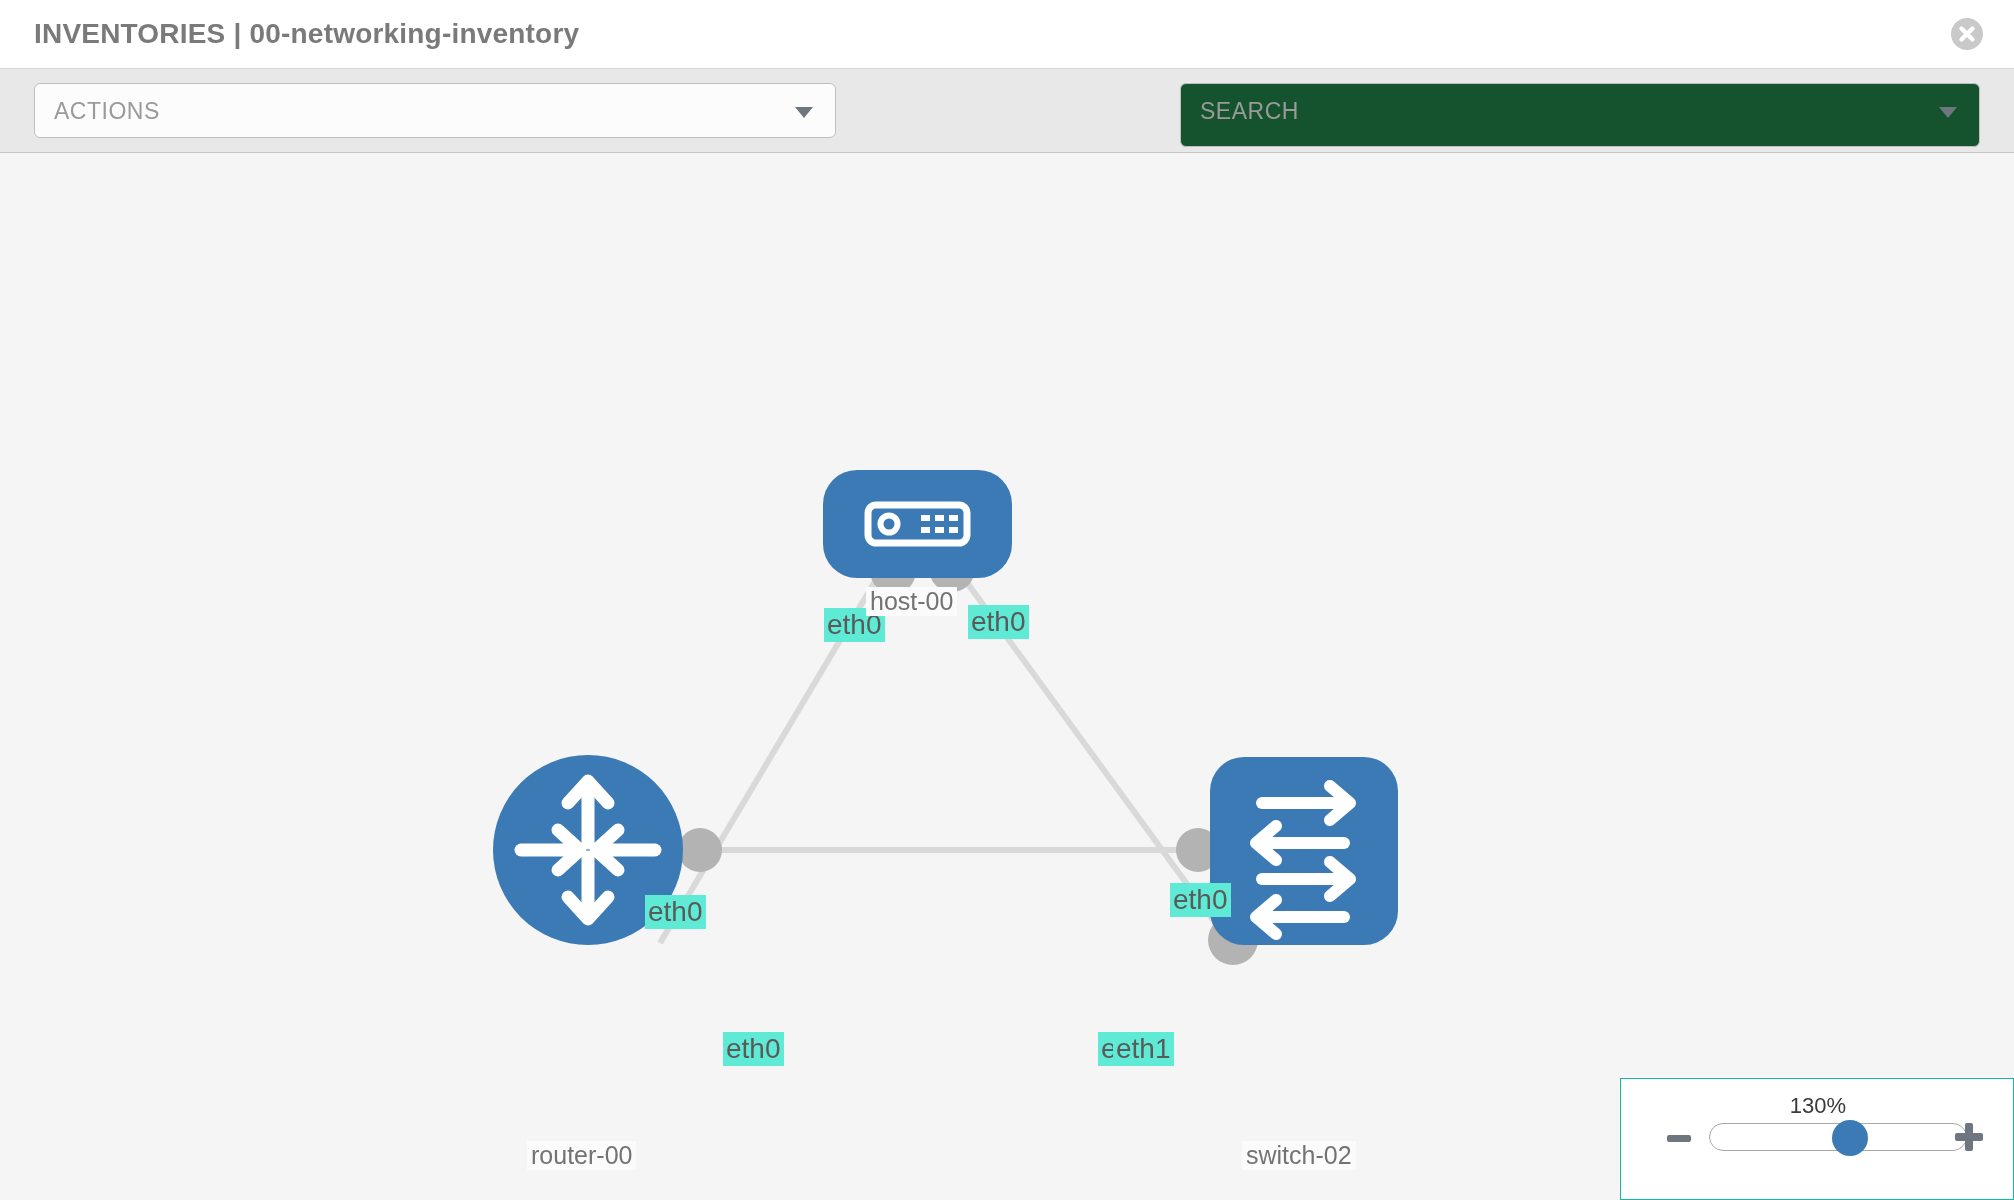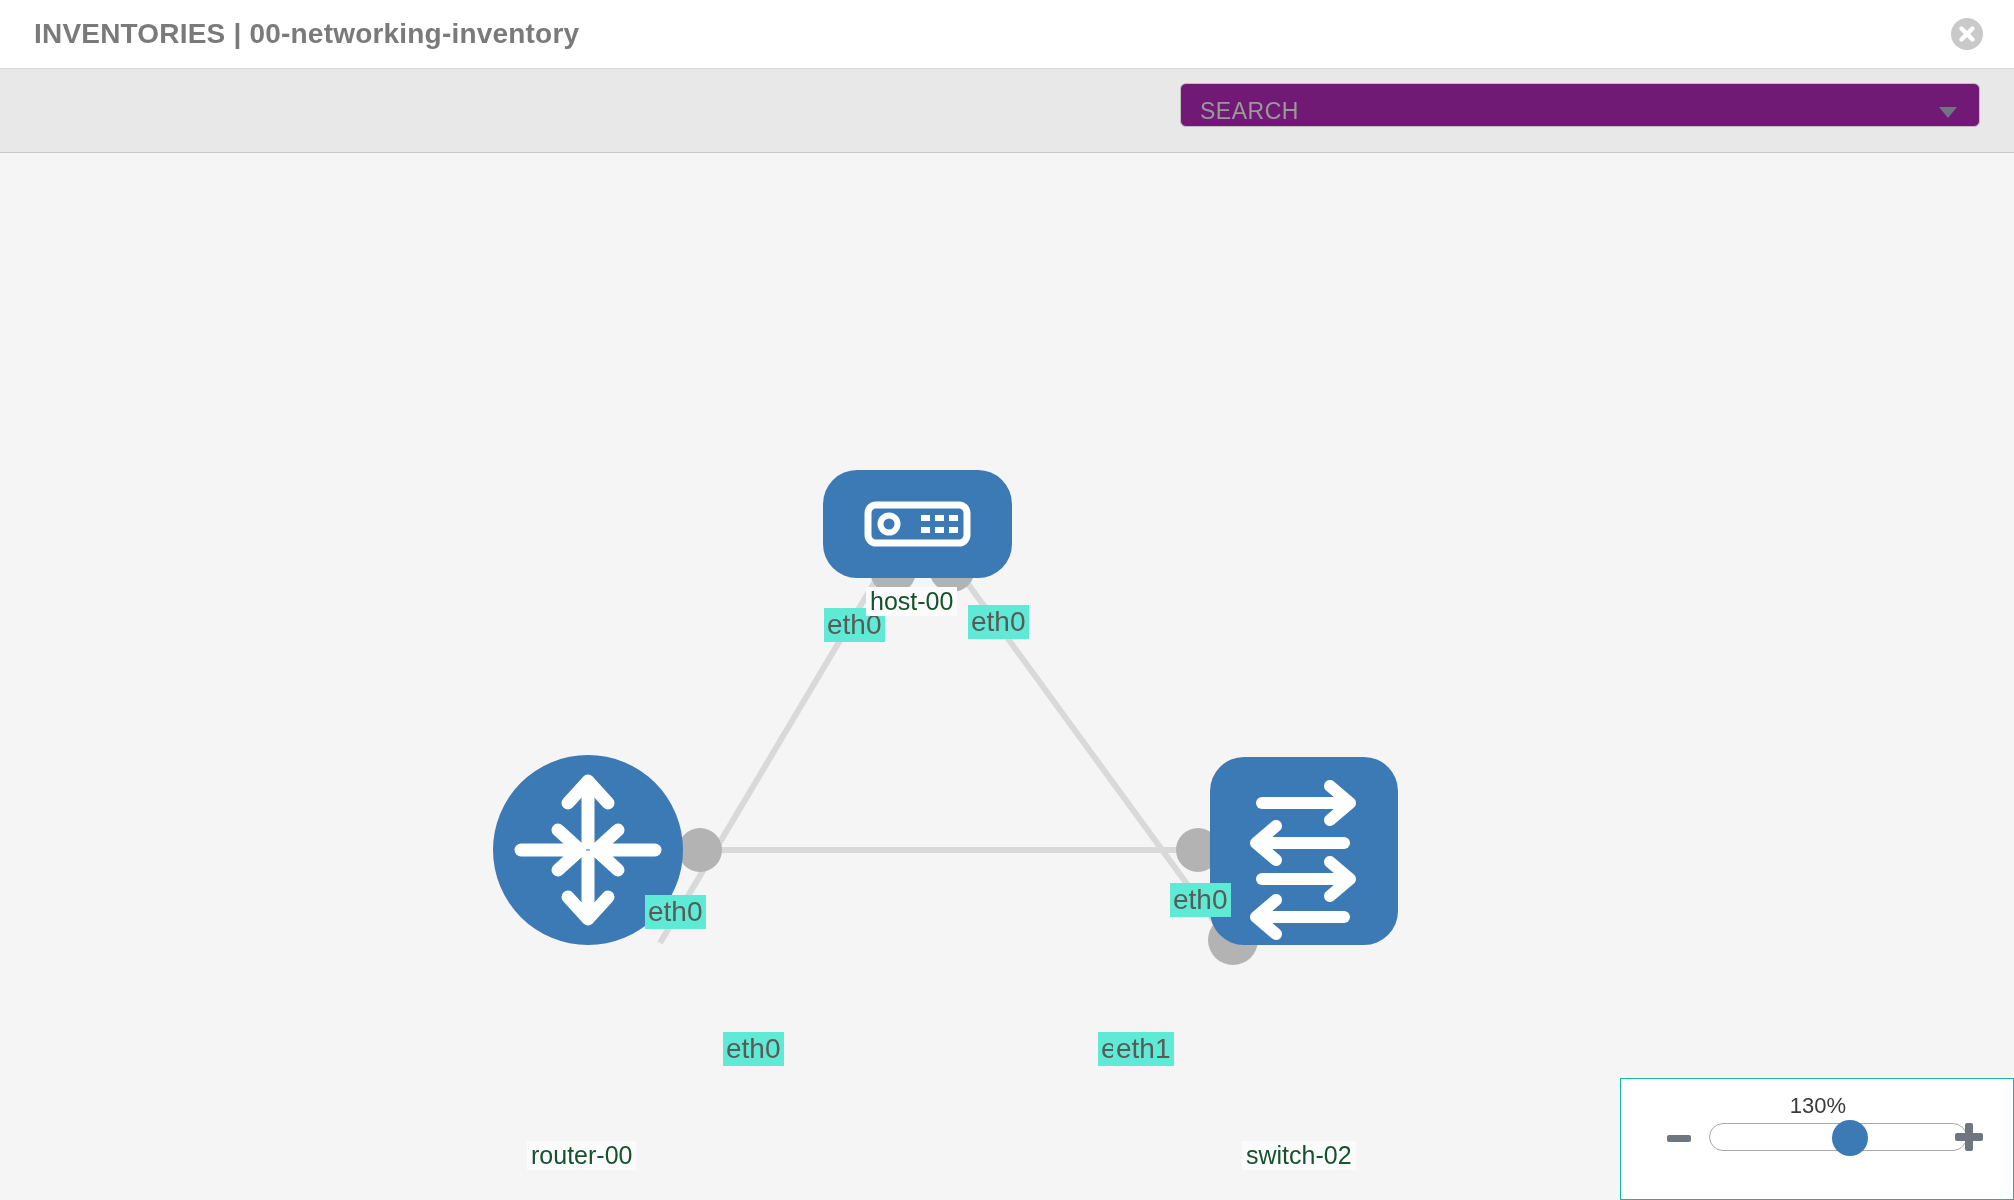--- a/index.html
+++ b/index.html
@@ -56,22 +56,22 @@
   }
   .tool-icon {
     position: absolute; top: 90px;
     width: 42px; height: 42px;
     cursor: pointer;
   }
   #wrench-icon { left: 1041px; }
   #key-icon    { left: 1109px; }
   .search-select {
     position: absolute; left: 1180px; top: 14px;
-    width: 800px; height: 44px;
-    background: #701a75;
+    width: 800px; height: 64px;
+    background: #14532d;
     border: 1px solid #bfbfbf;
     border-radius: 6px;
   }
   .search-select .label {
     position: absolute; left: 19px; top: 14px;
     font-size: 23px; color: #9a9a9a; letter-spacing: 0.5px;
   }
 
   
   .canvas {
@@ -87,21 +87,21 @@
     font-size: 28px;
     color: #5a5a5a;
     background: #5eead4;
     padding: 1px 3px;
     white-space: nowrap;
     margin-top: 12px;
   }
   .node-label {
     position: absolute;
     font-size: 25px;
-    color: #14532d;
+    color: #737373;
     background: #fbfbfb;
     padding: 0 4px;
     white-space: nowrap;
   }
 
   
   .zoom-widget {
     position: absolute; left: 1620px; top: 1078px;
     width: 394px; height: 122px;
     background: #ffffff;
@@ -150,20 +150,24 @@
   <div class="close-btn">
     <svg width="34" height="34" viewBox="0 0 34 34">
       <circle cx="17" cy="17" r="16" fill="#c9c9c9"></circle>
       <path d="M11.5 11.5 L22.5 22.5 M22.5 11.5 L11.5 22.5" stroke="#ffffff" stroke-width="4.4" stroke-linecap="round"></path>
     </svg>
   </div>
 </div>
 
 <div class="toolbar">
 
+  <div class="actions-select">
+    <span class="label">ACTIONS</span>
+    <span class="caret"></span>
+  </div>
 
   <div class="tool-icon" id="wrench-icon">
     <svg width="42" height="42" viewBox="0 0 42 42">
       <path d="M30.5 6.5 a10.5 10.5 0 1 0 4.4 13.6 l-7.0 -2.4 -2.2 -6.4 z" fill="#6e7680" transform="rotate(10 21 21)"></path>
       <rect x="7" y="25" width="18" height="6.6" rx="2.2" fill="#6e7680" transform="rotate(-45 16 28)"></rect>
       <circle cx="9.5" cy="33" r="3.6" fill="#6e7680"></circle>
     </svg>
   </div>
 
   <div class="tool-icon" id="key-icon">

